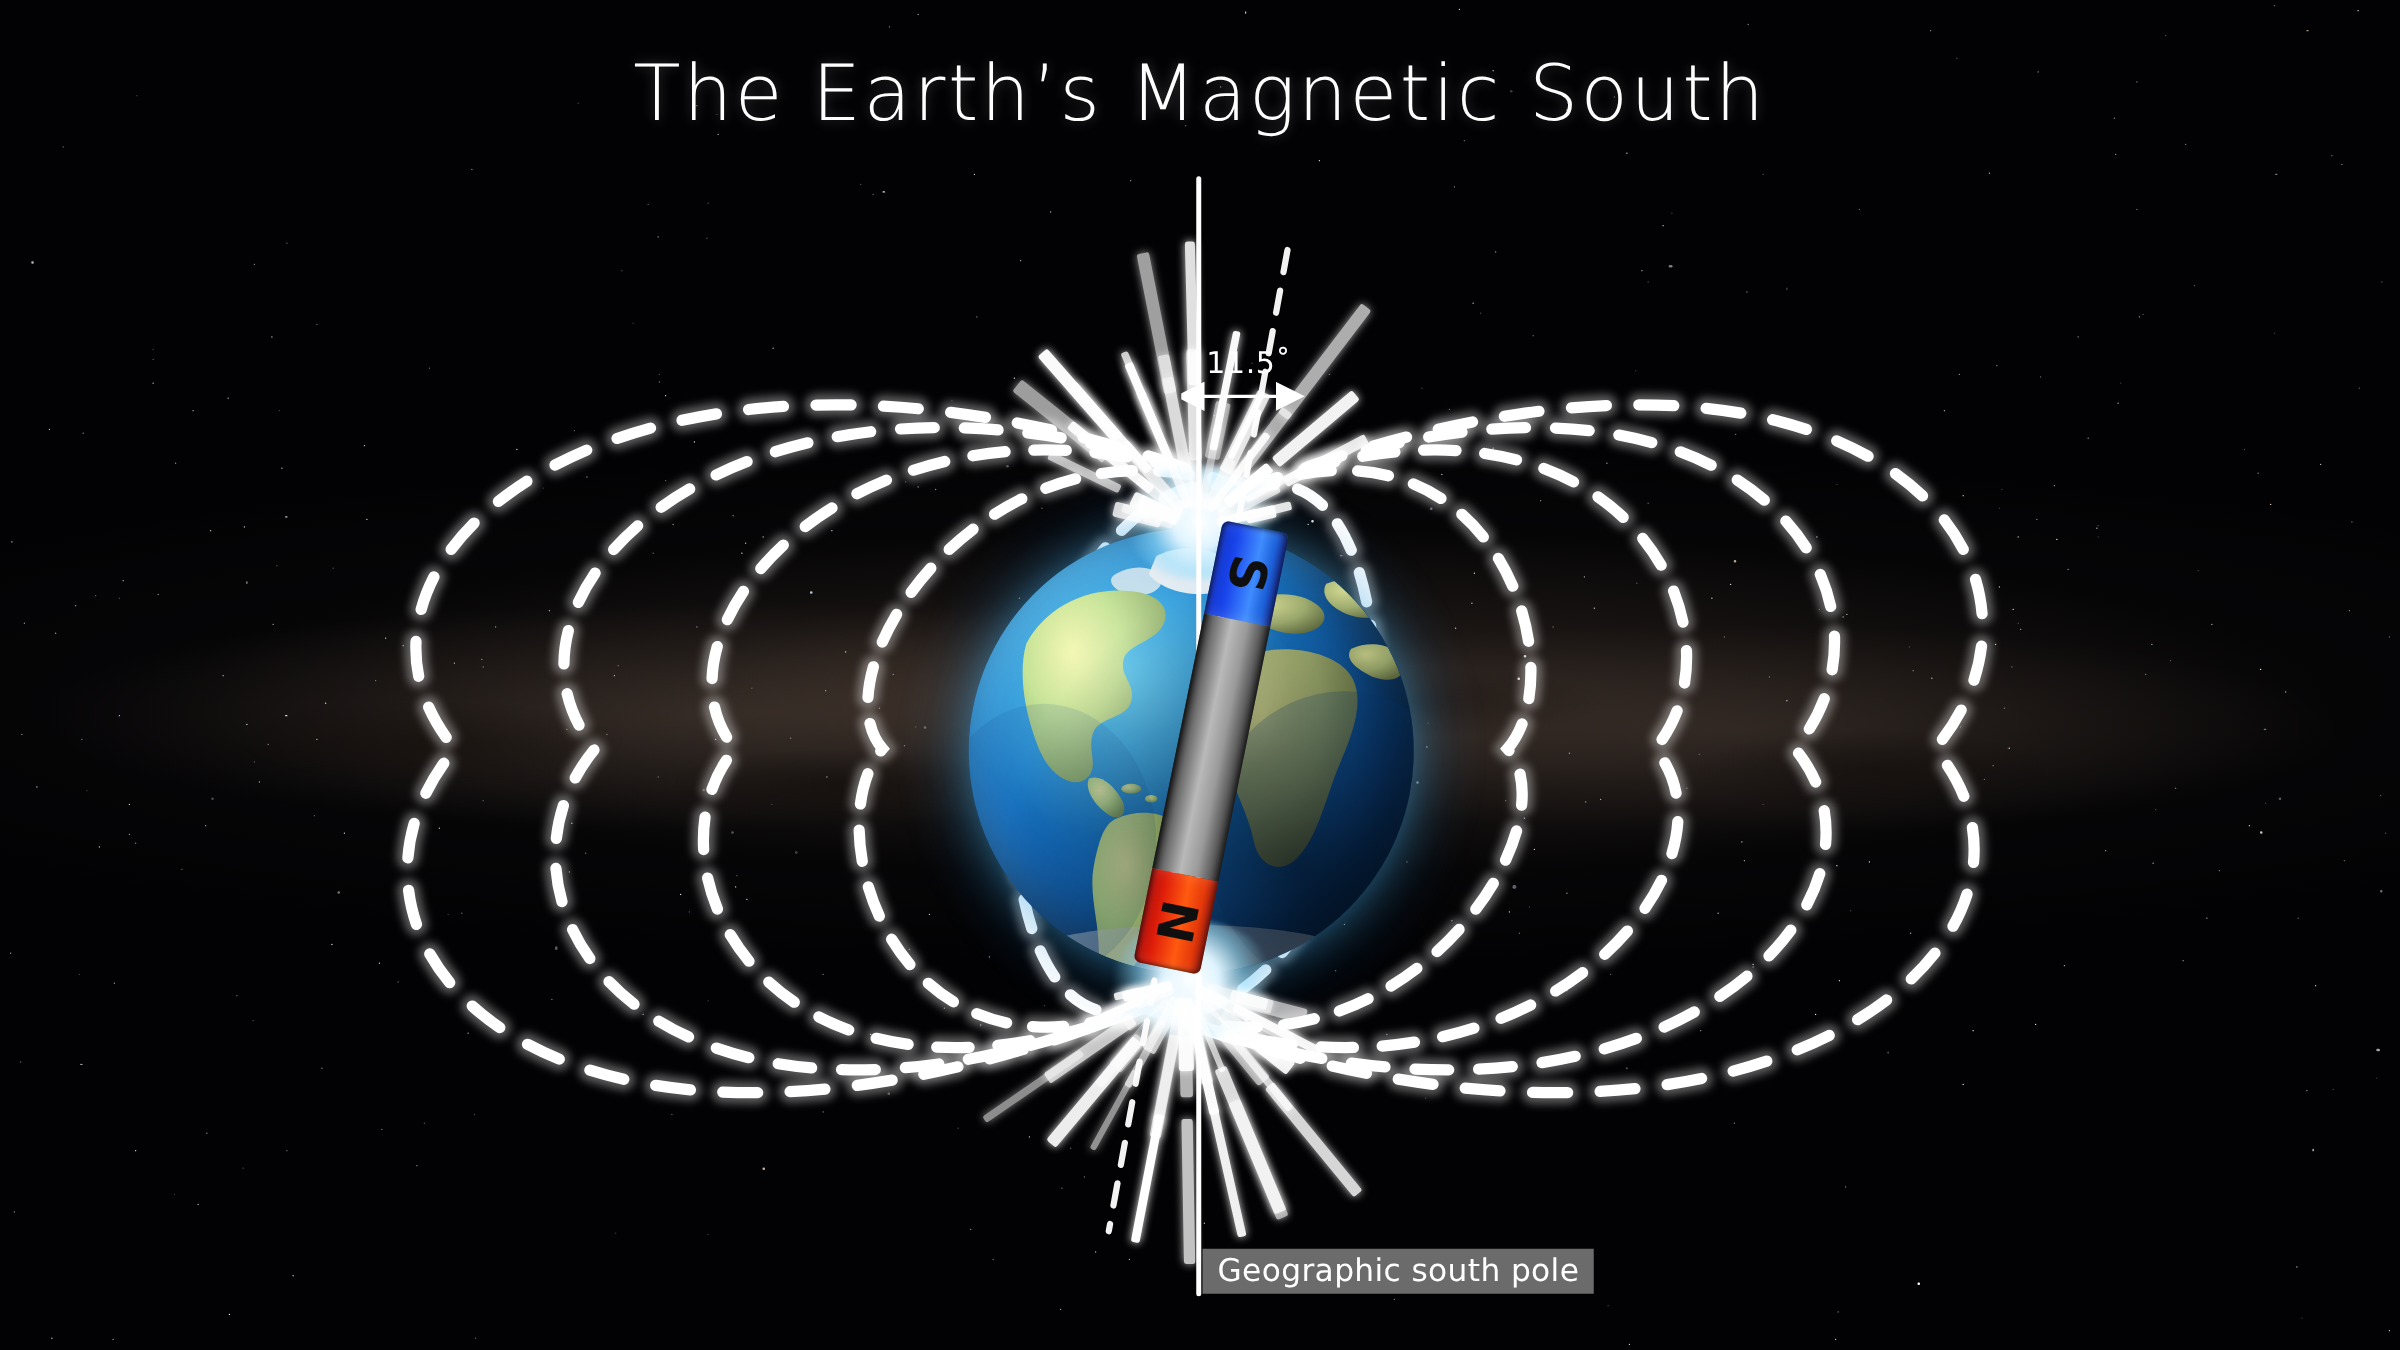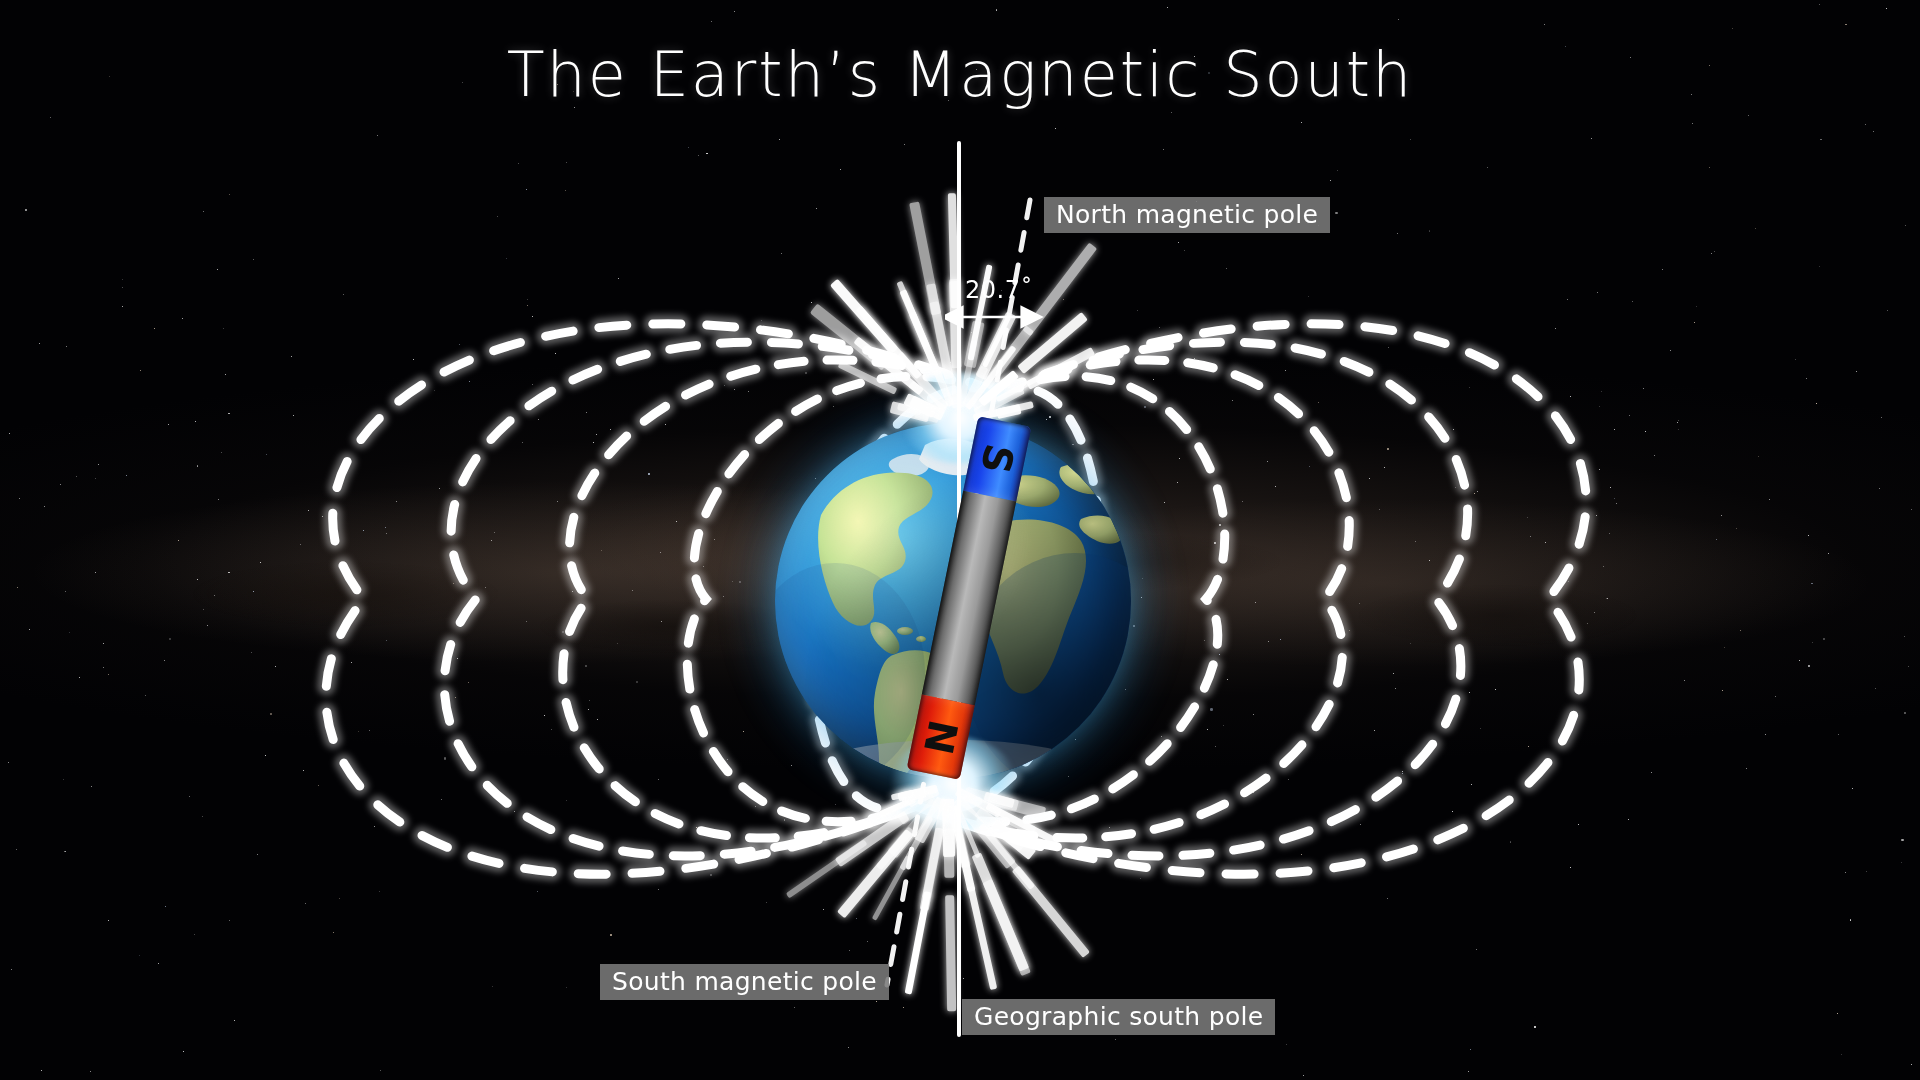--- a/index.html
+++ b/index.html
@@ -737,35 +737,33 @@
   <svg class="fieldsvg" width="1920" height="1080" style="pointer-events:none;">
 
     <line class="axis-geo" x1="959" y1="143" x2="959" y2="1035" filter="url(#soft)" opacity=".55"></line>
     <line class="axis-geo" x1="959" y1="143" x2="959" y2="1035"></line>
 
     <line class="axis-mag" x1="1030" y1="200" x2="887" y2="985" opacity=".95"></line>
   </svg>
 
   <div class="title">The Earth’s Magnetic South</div>
 
-  <div class="angle-text">20.7˚</div>
+  <div class="angle-text">11.5˚</div>
   <svg class="arrowsvg" width="110" height="34">
     <defs>
       <marker id="ahL" markerWidth="9" markerHeight="9" refX="8" refY="4.5" orient="auto">
         <path d="M9,0 L9,9 L0,4.5 z" fill="#fff"></path>
       </marker>
       <marker id="ahR" markerWidth="9" markerHeight="9" refX="1" refY="4.5" orient="auto">
         <path d="M0,0 L0,9 L9,4.5 z" fill="#fff"></path>
       </marker>
     </defs>
     <line x1="16" y1="17" x2="78" y2="17" stroke="#fff" stroke-width="2.6" marker-start="url(#ahL)" marker-end="url(#ahR)"></line>
   </svg>
 
-  <div class="label lbl-mag-n">North magnetic pole</div>
-  <div class="label lbl-mag-s">South magnetic pole</div>
   <div class="label lbl-geo-s">Geographic south pole</div>
 
   <div class="magnet">
     <div class="mag-seg mag-s"></div>
     <div class="mag-seg mag-mid"></div>
     <div class="mag-seg mag-n"></div>
     <div class="mag-letter s">S</div>
     <div class="mag-letter n">N</div>
     <div class="mag-edge"></div>
   </div>

